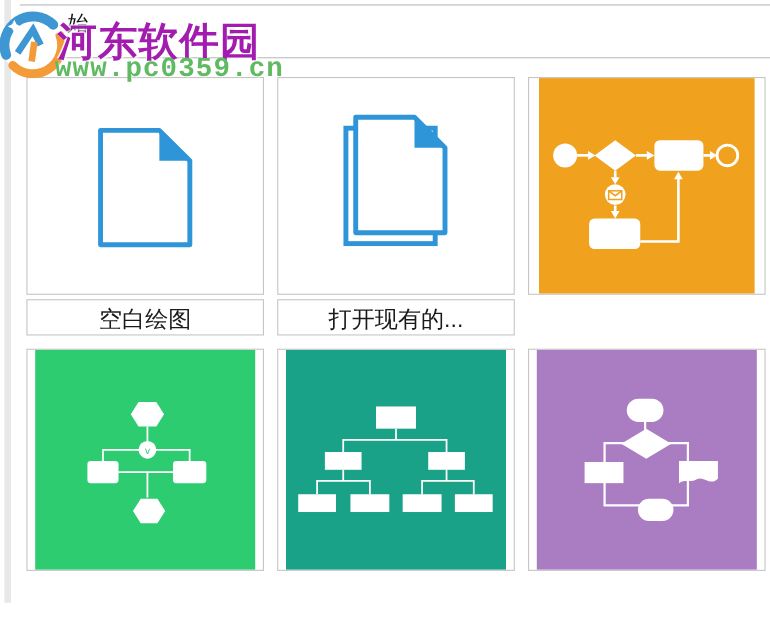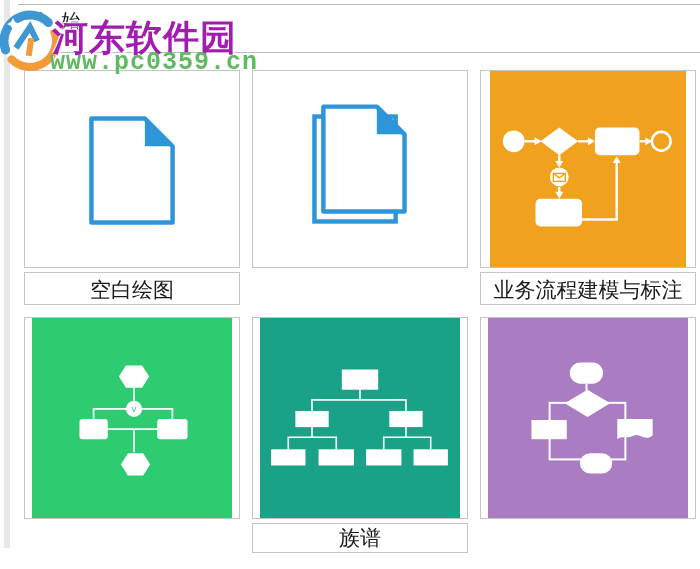--- a/index.html
+++ b/index.html
@@ -81,20 +81,23 @@
       <span>空白绘图</span>
     </div>
 
     <div class="box img-box col1 img-r1">
       <svg viewBox="0 0 198 198">
         <rect x="53" y="46" width="82" height="106" fill="#ffffff" stroke-width="4.5" style="stroke: rgb(46, 149, 217);"></rect>
         <path d="M62 36 H116 L144 64 V142 H62 Z" fill="#ffffff" stroke-width="4.5" stroke-linejoin="round" style="stroke: rgb(46, 149, 217);"></path>
         <path d="M116 36 L144 64 L116 64 Z" style="fill: rgb(46, 149, 217);"></path>
       </svg>
     </div>
+    <div class="box lbl-box col1 lbl-r1">
+      <span>打开现有的...</span>
+    </div>
 
     <div class="box img-box col2 img-r1">
       <svg viewBox="0 0 198 198">
         <rect width="198" height="198" style="fill: rgb(240, 161, 29);"></rect>
         <g stroke="#ffffff" stroke-width="2.4" fill="none">
           <line x1="35" y1="71" x2="47" y2="71"></line>
           <line x1="89" y1="71" x2="100" y2="71"></line>
           <line x1="151" y1="71" x2="159" y2="71"></line>
           <line x1="70" y1="85" x2="70" y2="92"></line>
           <line x1="70" y1="117" x2="70" y2="123"></line>
@@ -108,23 +111,20 @@
         <polygon points="157,67 163.5,71 157,75" fill="#ffffff"></polygon>
         <circle cx="173" cy="71" r="9.5" fill="none" stroke="#ffffff" stroke-width="2.6"></circle>
         <polygon points="66,91 74,91 70,97.5" fill="#ffffff"></polygon>
         <circle cx="70" cy="107" r="9.5" fill="#ffffff"></circle>
         <rect x="64" y="103.5" width="12" height="8" fill="none" stroke-width="1.4" style="stroke: rgb(240, 161, 29);"></rect>
         <path d="M64 103.5 L70 108 L76 103.5" fill="none" stroke-width="1.4" style="stroke: rgb(240, 161, 29);"></path>
         <polygon points="66,122 74,122 70,129" fill="#ffffff"></polygon>
         <rect x="46" y="129" width="47" height="28" rx="5" fill="#ffffff"></rect>
         <polygon points="124,93 132,93 128,86" fill="#ffffff"></polygon>
       </svg>
-    </div>
-    <div class="box lbl-box col2 lbl-r1">
-      <span>业务流程建模与标注</span>
     </div>
 
     <div class="box img-box col0 img-r2">
       <svg viewBox="0 0 198 198">
         <rect width="198" height="198" style="fill: rgb(46, 204, 113);"></rect>
         <g stroke="#ffffff" stroke-width="1.6" fill="none">
           <line x1="101" y1="69" x2="101" y2="82"></line>
           <path d="M61 100 V90 H139 V100"></path>
           <line x1="75" y1="110" x2="124" y2="110"></line>
           <line x1="101" y1="110" x2="101" y2="133"></line>
@@ -151,23 +151,20 @@
         </g>
         <rect x="81" y="51" width="36" height="20" fill="#ffffff"></rect>
         <rect x="35" y="92" width="33" height="16" fill="#ffffff"></rect>
         <rect x="128" y="92" width="33" height="16" fill="#ffffff"></rect>
         <rect x="11" y="130" width="34" height="16" fill="#ffffff"></rect>
         <rect x="58" y="130" width="35" height="16" fill="#ffffff"></rect>
         <rect x="105" y="130" width="35" height="16" fill="#ffffff"></rect>
         <rect x="152" y="130" width="34" height="16" fill="#ffffff"></rect>
       </svg>
     </div>
-    <div class="box lbl-box col1 lbl-r2">
-      <span>族谱</span>
-    </div>
 
     <div class="box img-box col2 img-r2">
       <svg viewBox="0 0 198 198">
         <rect width="198" height="198" style="fill: rgb(170, 125, 195);"></rect>
         <g stroke="#ffffff" stroke-width="2" fill="none">
           <rect x="61" y="84" width="75" height="56"></rect>
           <line x1="97.5" y1="65" x2="97.5" y2="72"></line>
         </g>
         <rect x="81" y="44" width="33" height="21" rx="10.5" fill="#ffffff"></rect>
         <polygon points="98.5,71 121,84.5 98.5,98 76,84.5" fill="#ffffff"></polygon>

